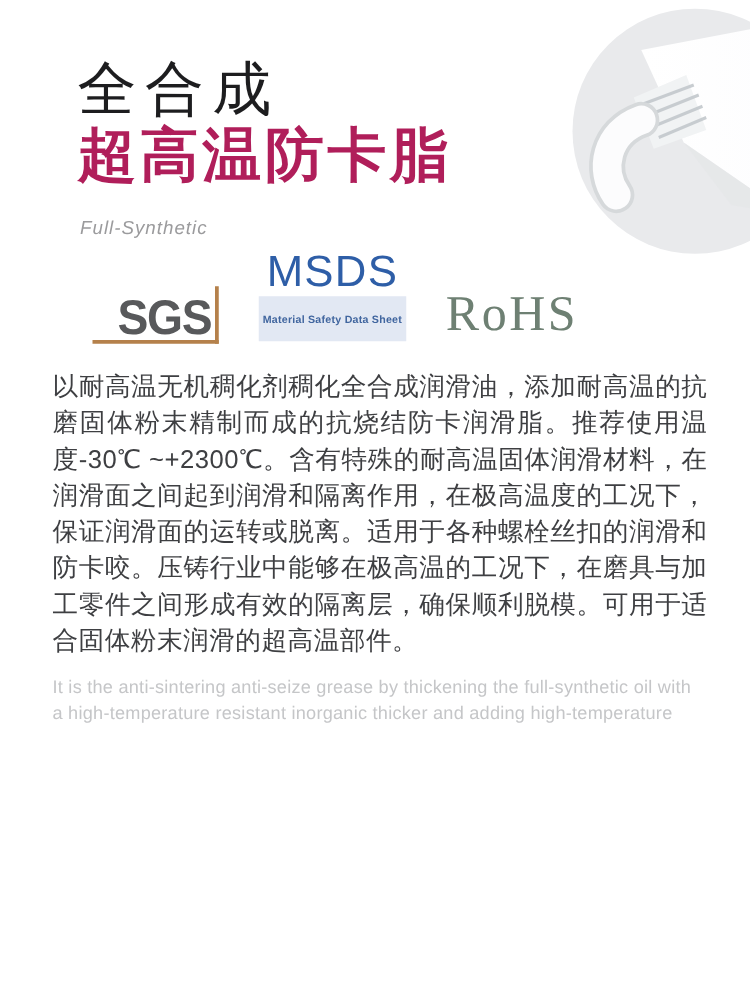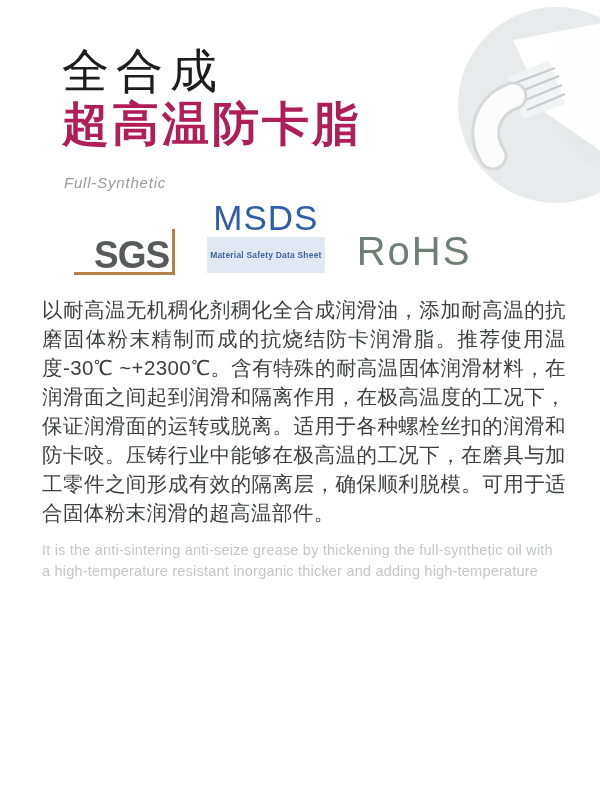--- a/index.html
+++ b/index.html
@@ -84,21 +84,21 @@
     margin-top: 2px;
     font-size: 8.5px;
     font-weight: bold;
     color: #41669f;
     background: #e2e8f3;
     padding: 13px 3px;
     white-space: nowrap;
     letter-spacing: 0.2px;
   }
   .rohs-label {
-    font-family: Liberation Sans, sans-serif;
+    font-family: Liberation Serif, serif;
     font-size: 40px;
     line-height: 0.9;
     color: #6e8073;
     letter-spacing: 2px;
     padding-bottom: 6px;
   }
 
   
   .desc-cn {
     width: 524px;

